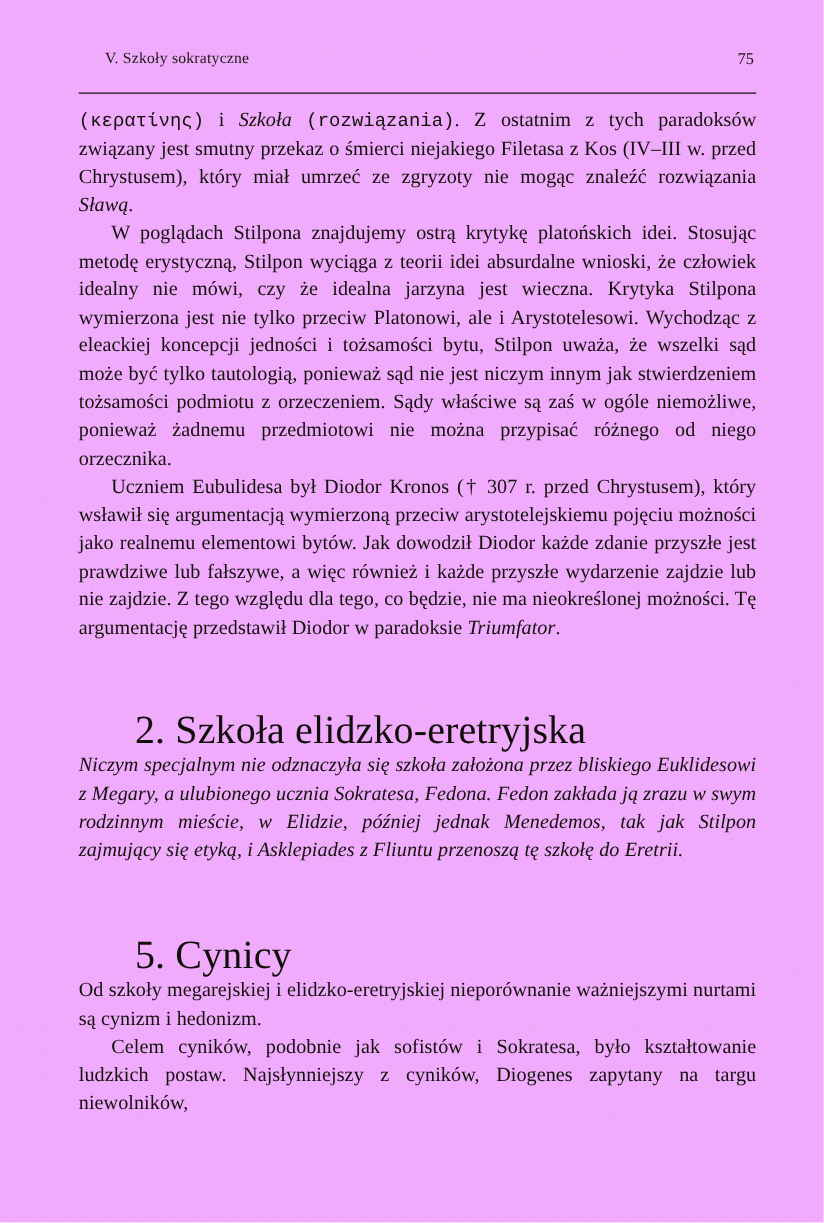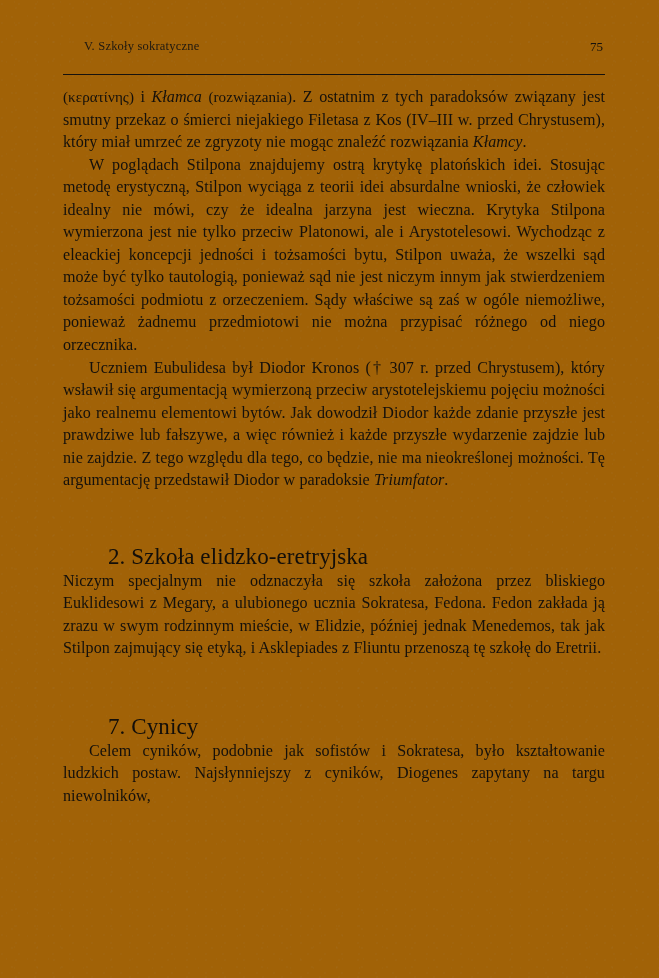--- a/index.html
+++ b/index.html
@@ -8,21 +8,21 @@
     padding: 0;
     background: #ffffff;
   }
   body {
     font-family: "Liberation Serif", "DejaVu Serif", serif;
   }
   .page {
     position: relative;
     width: 659px;
     height: 978px;
-    background: #a16207;
+    background: #f0abfc;
     overflow: hidden;
     box-sizing: border-box;
   }
   
   .paper-texture {
     position: absolute;
     inset: 0;
     pointer-events: none;
     background-image:
       radial-gradient(circle at 12% 22%, rgba(160,150,140,0.055) 0 1px, transparent 1px),
@@ -78,68 +78,69 @@
     word-spacing: 0.005em;
   }
   p.para.indent {
     text-indent: 26px;
   }
   p.first {
     margin-top: 11px;
   }
   .it { font-style: italic; }
   .grk {
-    font-family: Liberation Serif, serif;
+    font-family: Liberation Mono, monospace;
     font-size: 15.1px;
   }
 
   
   h2.section-heading {
     margin: 0;
     font-weight: normal;
-    font-size: 23px;
+    font-size: 32px;
     line-height: 1.12;
     color: #120e0a;
     letter-spacing: 0.1px;
     padding-left: 45px;
   }
   .sec2-wrap { margin-top: 52px; }
   .sec3-wrap { margin-top: 54px; }
-  .after-heading { margin-top: 24px; }
+  .after-heading { margin-top: 24px; font-style: italic; }
   .sec3-after-heading { margin-top: 22px; }
 </style>
 </head>
 <body>
 
 <div class="page">
   <div class="paper-texture"></div>
 
   <div class="content">
 
     <div class="runhead">
       <span class="runhead-title">V. Szkoły sokratyczne</span>
       <span class="runhead-folio">75</span>
     </div>
 
     <p class="para first">
-      <span class="grk">(κερατίνης)</span><span> i </span><span class="it">Kłamca</span><span> </span><span class="grk">(rozwiązania)</span><span>. Z ostatnim z tych paradoksów związany jest smutny przekaz o śmierci niejakiego Filetasa z Kos (IV–III w. przed Chrystusem), który miał umrzeć ze zgryzoty nie mogąc znaleźć rozwiązania </span><span class="it">Kłamcy</span><span>.</span>
+      <span class="grk">(κερατίνης)</span><span> i </span><span class="it">Szkoła</span><span> </span><span class="grk">(rozwiązania)</span><span>. Z ostatnim z tych paradoksów związany jest smutny przekaz o śmierci niejakiego Filetasa z Kos (IV–III w. przed Chrystusem), który miał umrzeć ze zgryzoty nie mogąc znaleźć rozwiązania </span><span class="it">Sławą</span><span>.</span>
     </p>
 
 
     <p class="para indent">W poglądach Stilpona znajdujemy ostrą krytykę platońskich idei. Stosując metodę erystyczną, Stilpon wyciąga z teorii idei absurdalne wnioski, że człowiek idealny nie mówi, czy że idealna jarzyna jest wieczna. Krytyka Stilpona wymierzona jest nie tylko przeciw Platonowi, ale i Arystotelesowi. Wychodząc z eleackiej koncepcji jedności i tożsamości bytu, Stilpon uważa, że wszelki sąd może być tylko tautologią, ponieważ sąd nie jest niczym innym jak stwierdzeniem tożsamości podmiotu z orzeczeniem. Sądy właściwe są zaś w ogóle niemożliwe, ponieważ żadnemu przedmiotowi nie można przypisać różnego od niego orzecznika.</p>
 
     <p class="para indent">
       <span>Uczniem Eubulidesa był Diodor Kronos († 307 r. przed Chrystusem), który wsławił się argumentacją wymierzoną przeciw arystotelejskiemu pojęciu możności jako realnemu elementowi bytów. Jak dowodził Diodor każde zdanie przyszłe jest prawdziwe lub fałszywe, a więc również i każde przyszłe wydarzenie zajdzie lub nie zajdzie. Z tego względu dla tego, co będzie, nie ma nieokreślonej możności. Tę argumentację przedstawił Diodor w paradoksie </span><span class="it">Triumfator</span><span>.</span>
     </p>
 
 
     <div class="sec2-wrap">
       <h2 class="section-heading">2. Szkoła elidzko-eretryjska</h2>
       <p class="para after-heading">Niczym specjalnym nie odznaczyła się szkoła założona przez bliskiego Euklidesowi z Megary, a ulubionego ucznia Sokratesa, Fedona. Fedon zakłada ją zrazu w swym rodzinnym mieście, w Elidzie, później jednak Menedemos, tak jak Stilpon zajmujący się etyką, i Asklepiades z Fliuntu przenoszą tę szkołę do Eretrii.</p>
     </div>
 
     <div class="sec3-wrap">
-      <h2 class="section-heading">7. Cynicy</h2>
+      <h2 class="section-heading">5. Cynicy</h2>
+      <p class="para sec3-after-heading">Od szkoły megarejskiej i elidzko-eretryjskiej nieporównanie ważniejszymi nurtami są cynizm i hedonizm.</p>
       <p class="para indent">Celem cyników, podobnie jak sofistów i Sokratesa, było kształtowanie ludzkich postaw. Najsłynniejszy z cyników, Diogenes zapytany na targu niewolników,</p>
     </div>
 
   </div>
 </div>
 
 </body></html>

